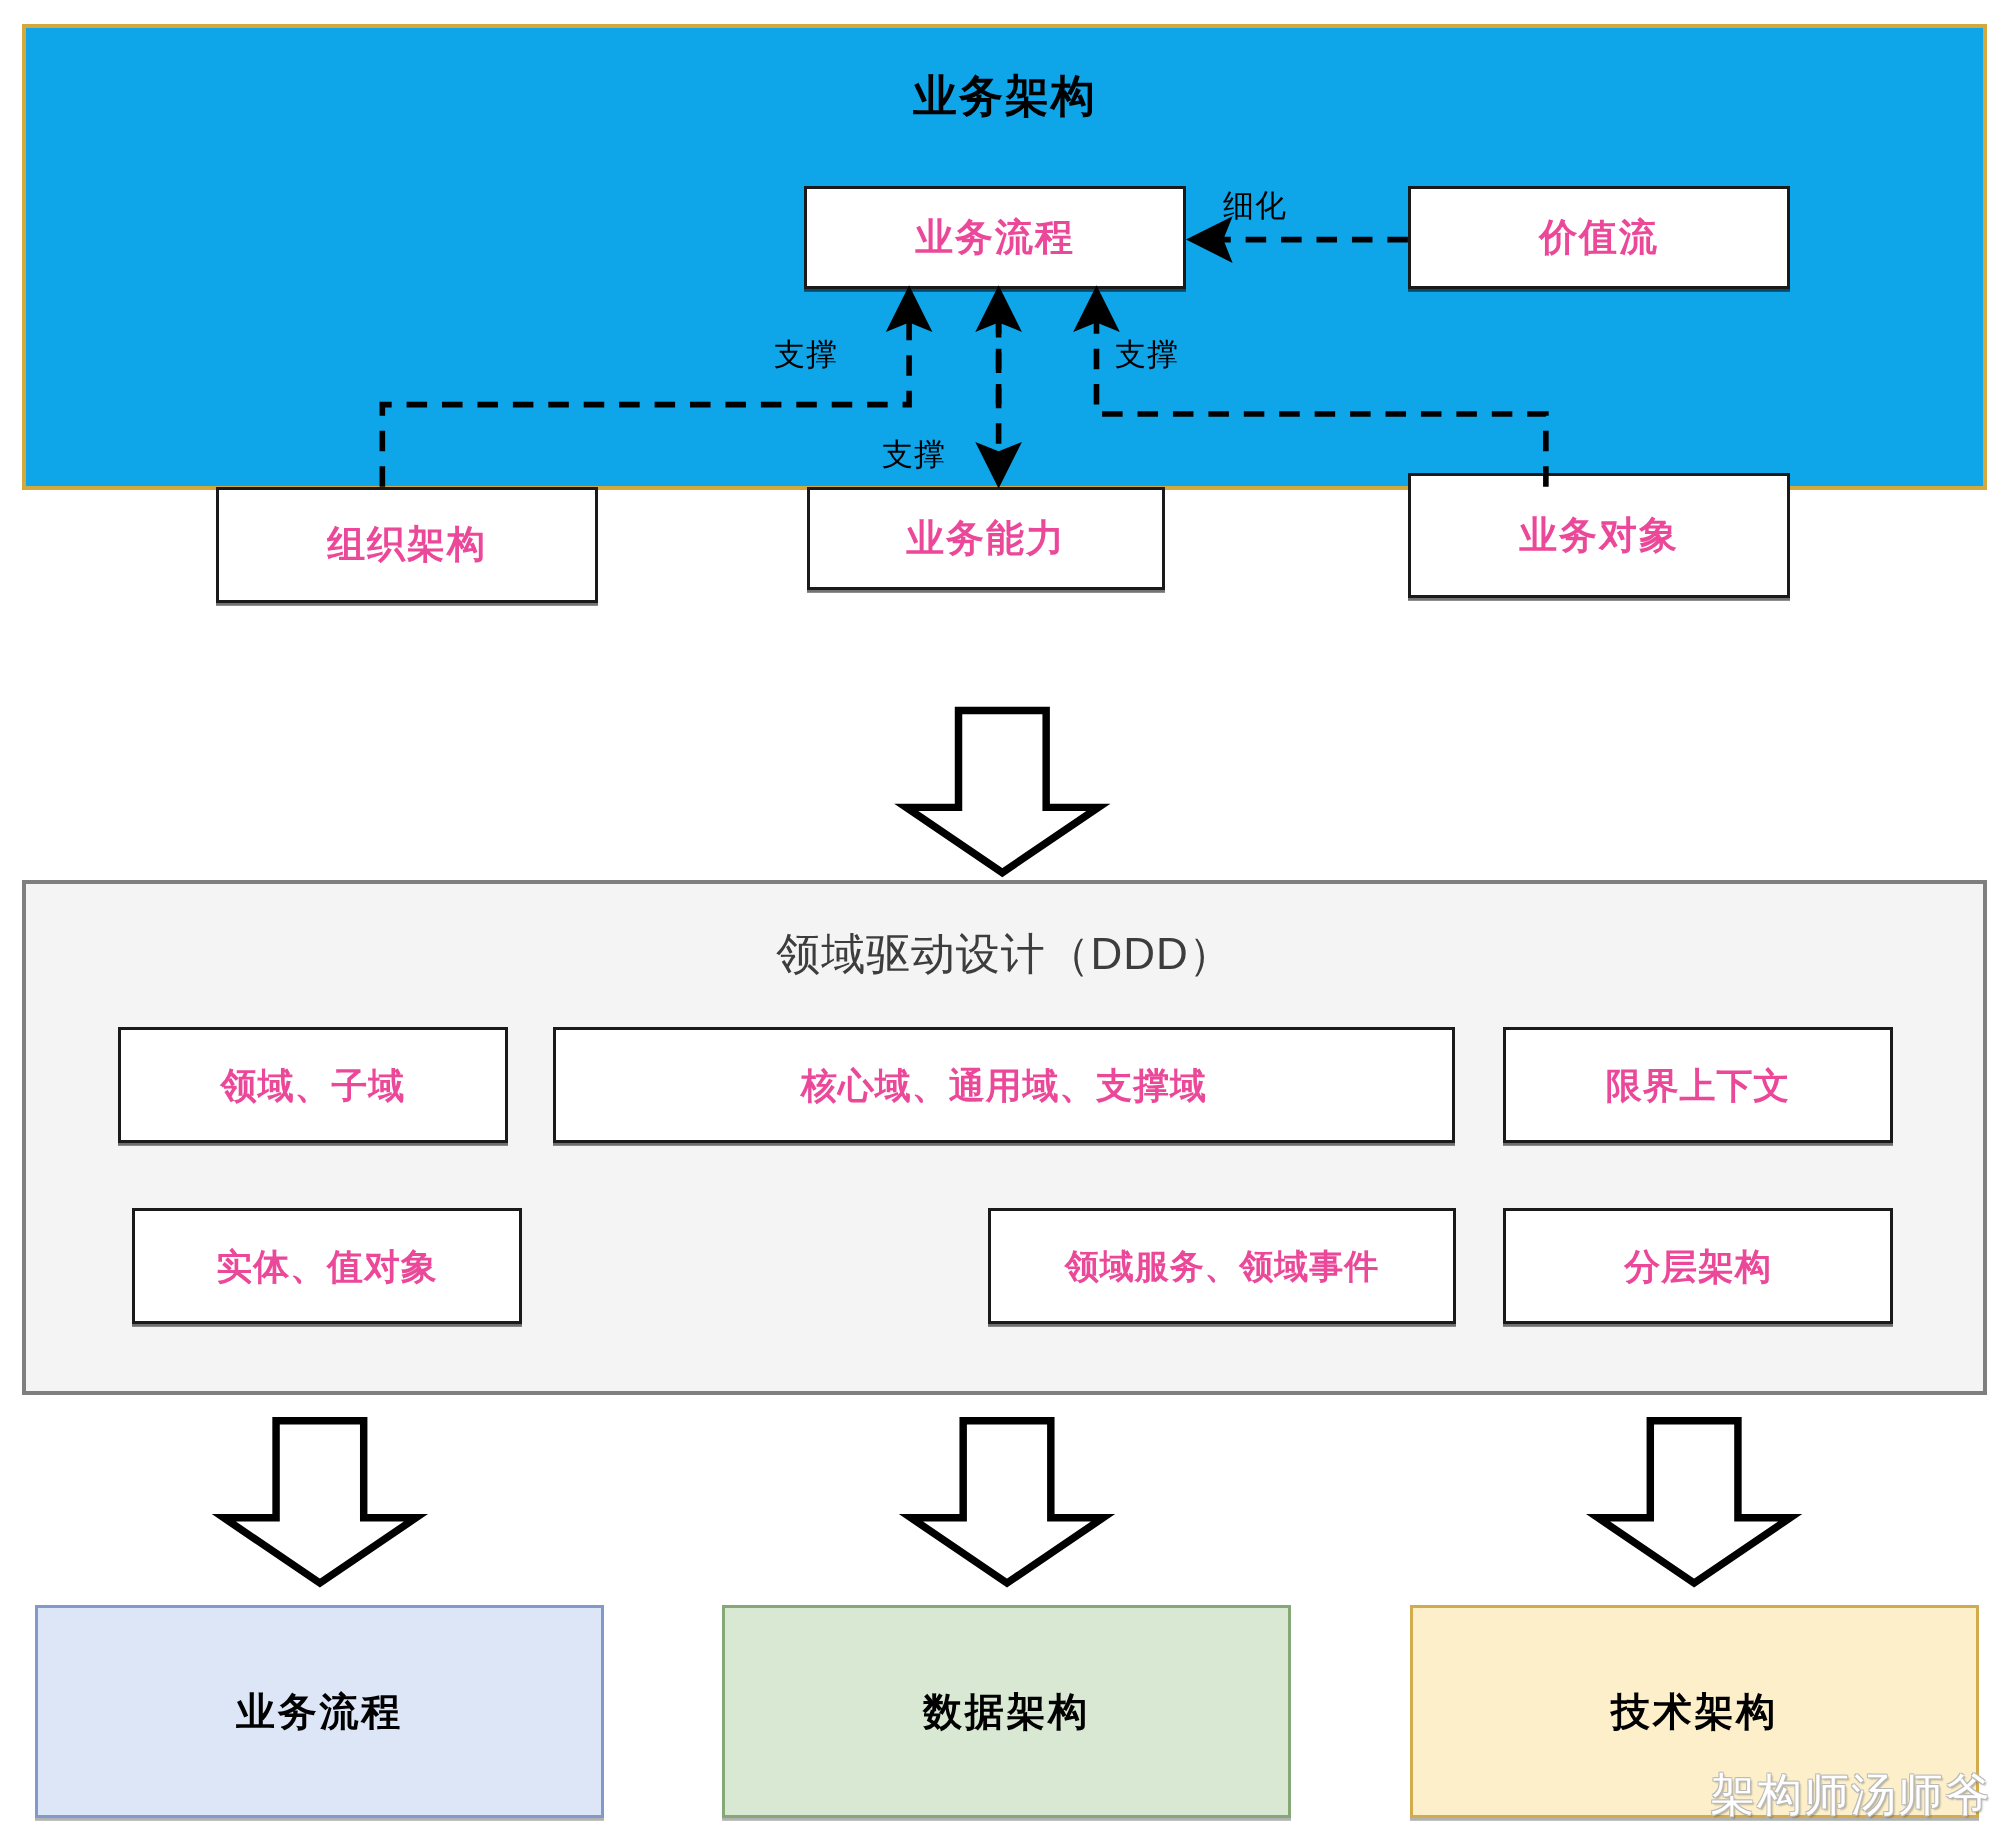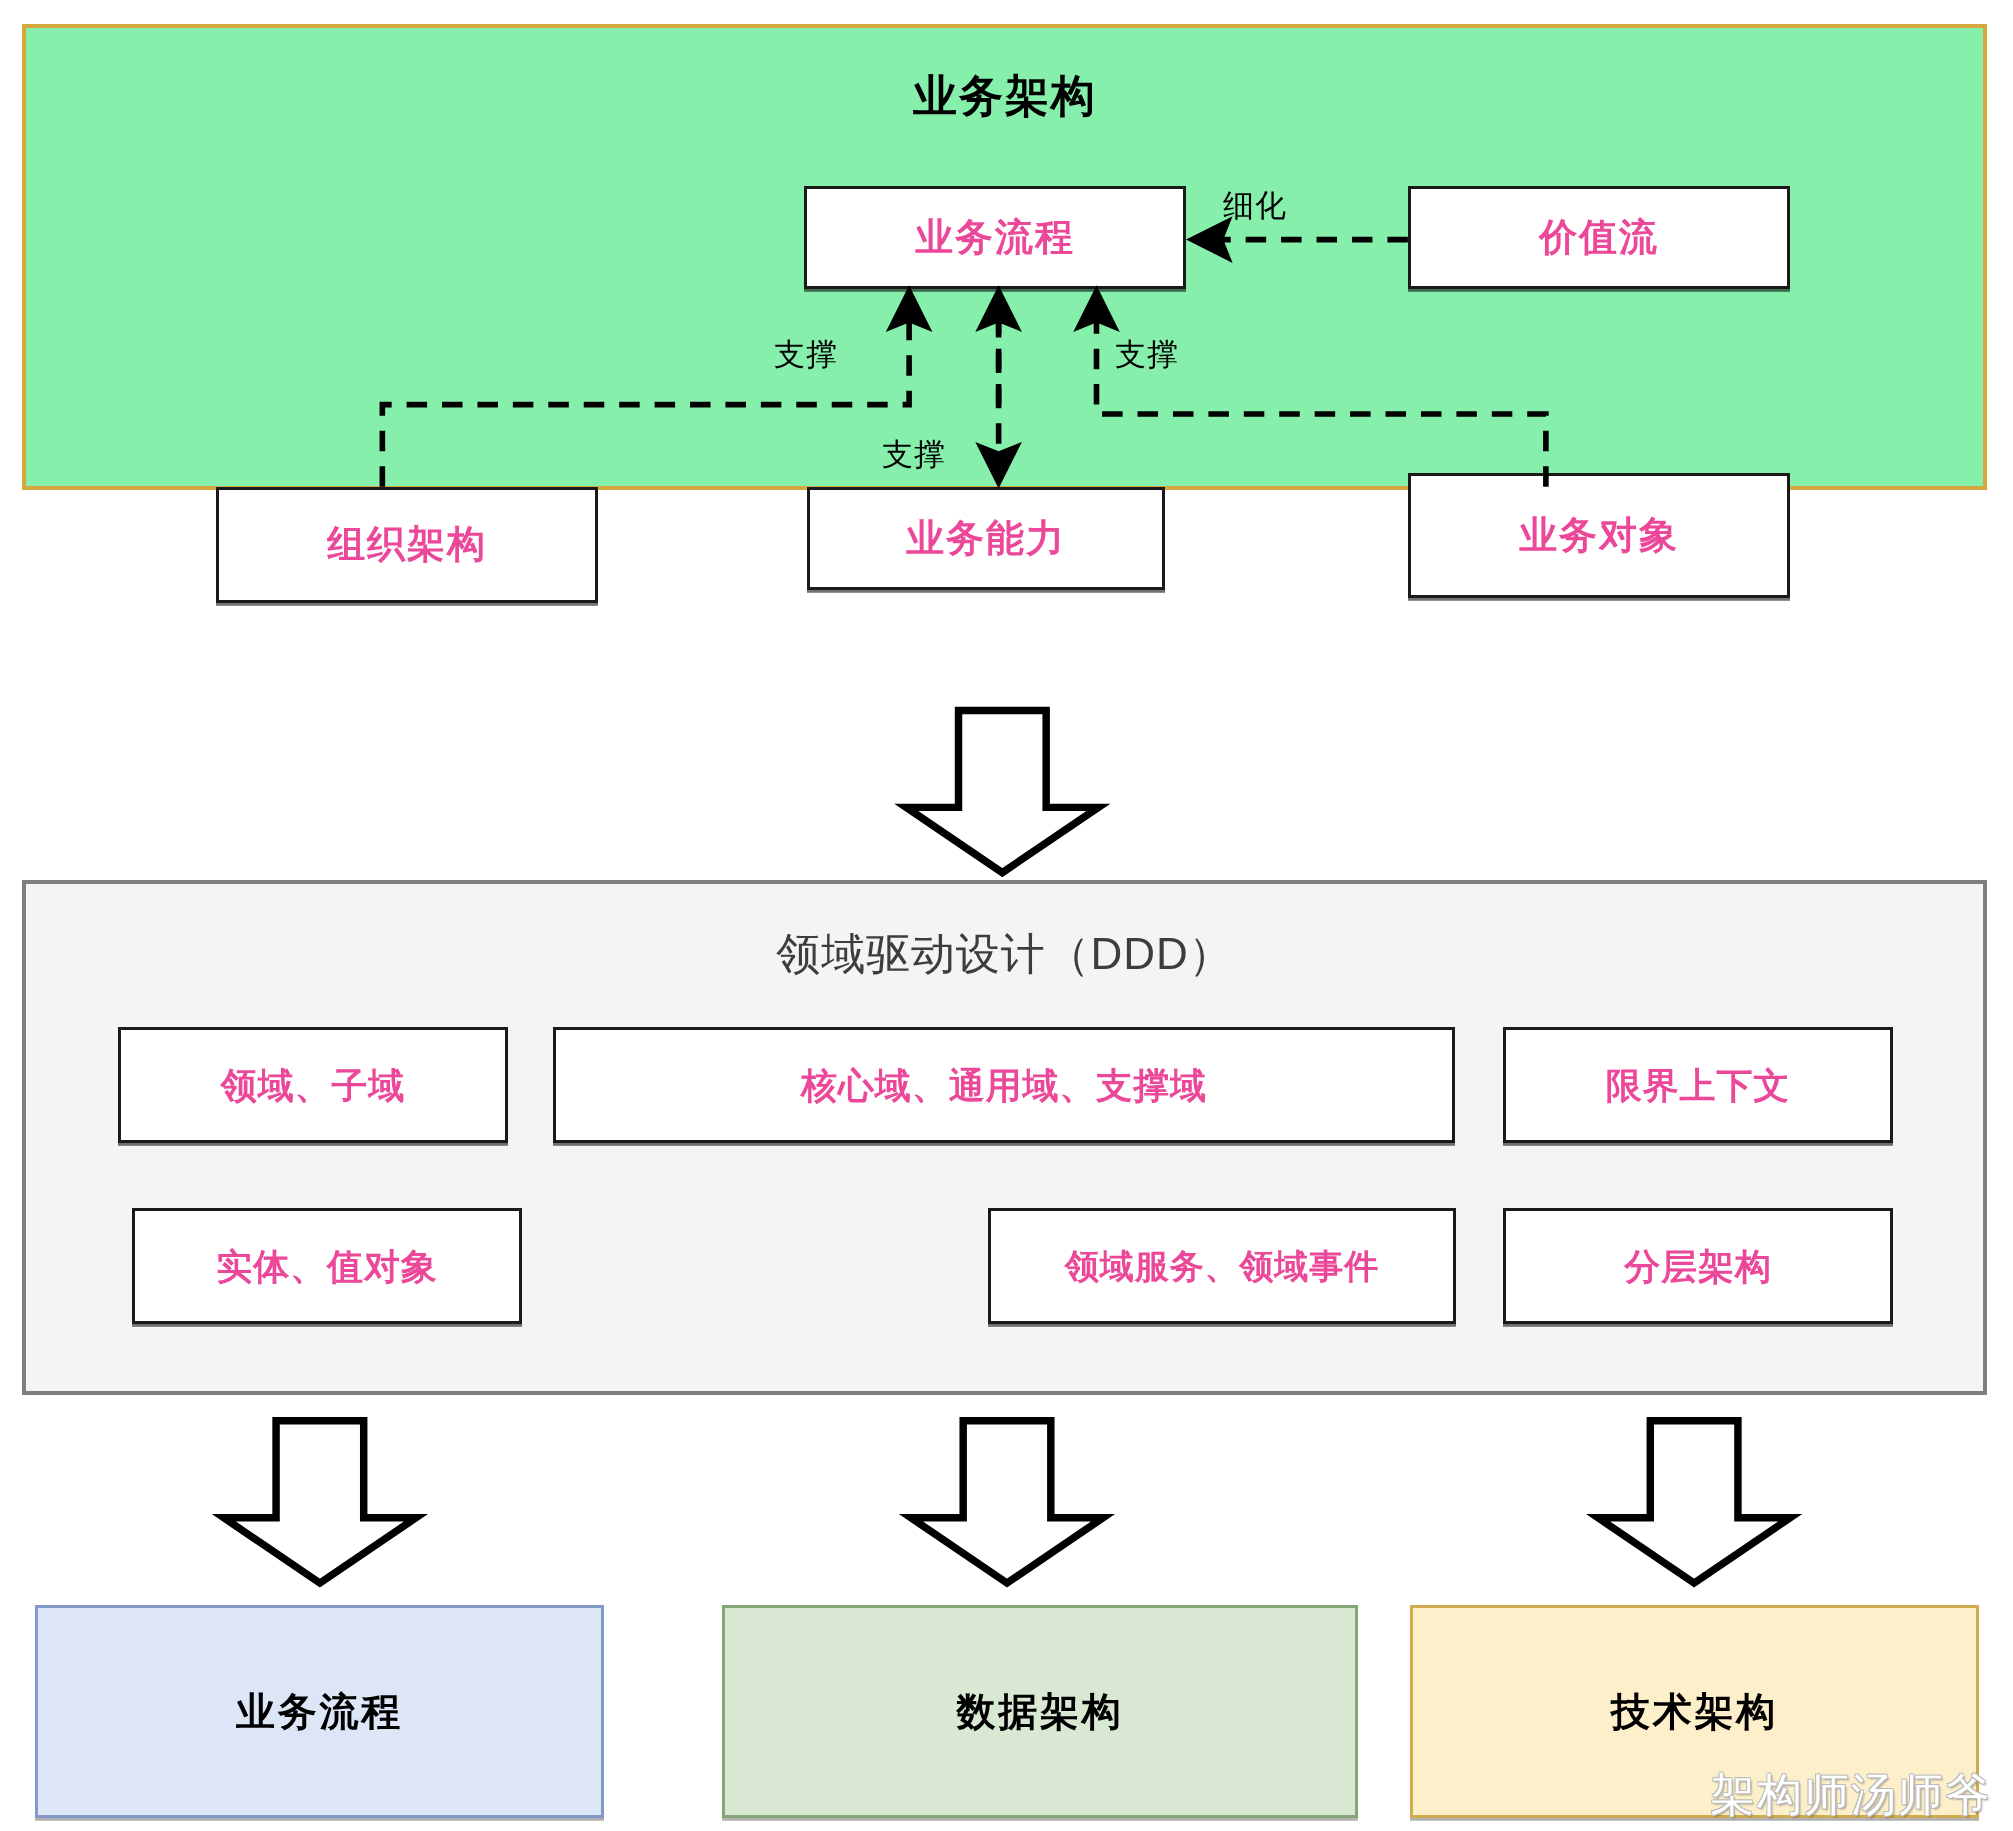--- a/index.html
+++ b/index.html
@@ -29,21 +29,21 @@
     color: #ec4899;
     line-height: 1.25;
     box-shadow: 0 2.8px 0 0 rgba(0,0,0,0.55);
   }
 
   
   #biz-panel {
     position: absolute;
     left: 22.4px; top: 24px;
     width: 1965px; height: 466px;
-    background: #86efac;
+    background: #0ea5e9;
     border: 4.7px solid #d4a83c;
   }
   #biz-title {
     position: absolute;
     left: 0; top: 39px;
     width: 100%;
     text-align: center;
     font-size: 44px;
     font-weight: 700;
     color: #000;
@@ -173,21 +173,21 @@
   <div class="node t-39" style="left:1503px; top:1208px; width:390px; height:116px;">
     <span>分层架构</span>
   </div>
   <div class="node t-37" style="left:988px; top:1208px; width:468px; height:116px;">
     <span>领域服务、领域事件</span>
   </div>
 
   <div class="cnode" id="out0" style="left: 35px; top: 1605px; width: 569px; height: 213px; background: rgb(220, 230, 246); border: 3.7px solid rgb(130, 153, 201);">
     <span>业务流程</span>
   </div>
-  <div class="cnode" id="out1" style="left: 722px; top: 1605px; width: 636px; height: 213px; background: rgb(216, 232, 210); border: 3.7px solid rgb(132, 168, 120);">
+  <div class="cnode" id="out1" style="left: 722px; top: 1605px; width: 569px; height: 213px; background: rgb(216, 232, 210); border: 3.7px solid rgb(132, 168, 120);">
     <span>数据架构</span>
   </div>
   <div class="cnode" id="out2" style="left: 1410px; top: 1605px; width: 569px; height: 213px; background: rgb(252, 239, 201); border: 3.7px solid rgb(208, 172, 78);">
     <span>技术架构</span>
   </div>
 
   <svg id="edges" viewBox="0 0 2160 1965" xmlns="http://www.w3.org/2000/svg">
 
     <line x1="1510" y1="257" x2="1305" y2="257" stroke="#000" stroke-width="6" stroke-dasharray="22,16"></line>
     <polygon points="1272,257 1322,232 1312,257 1322,282" fill="#000"></polygon>

